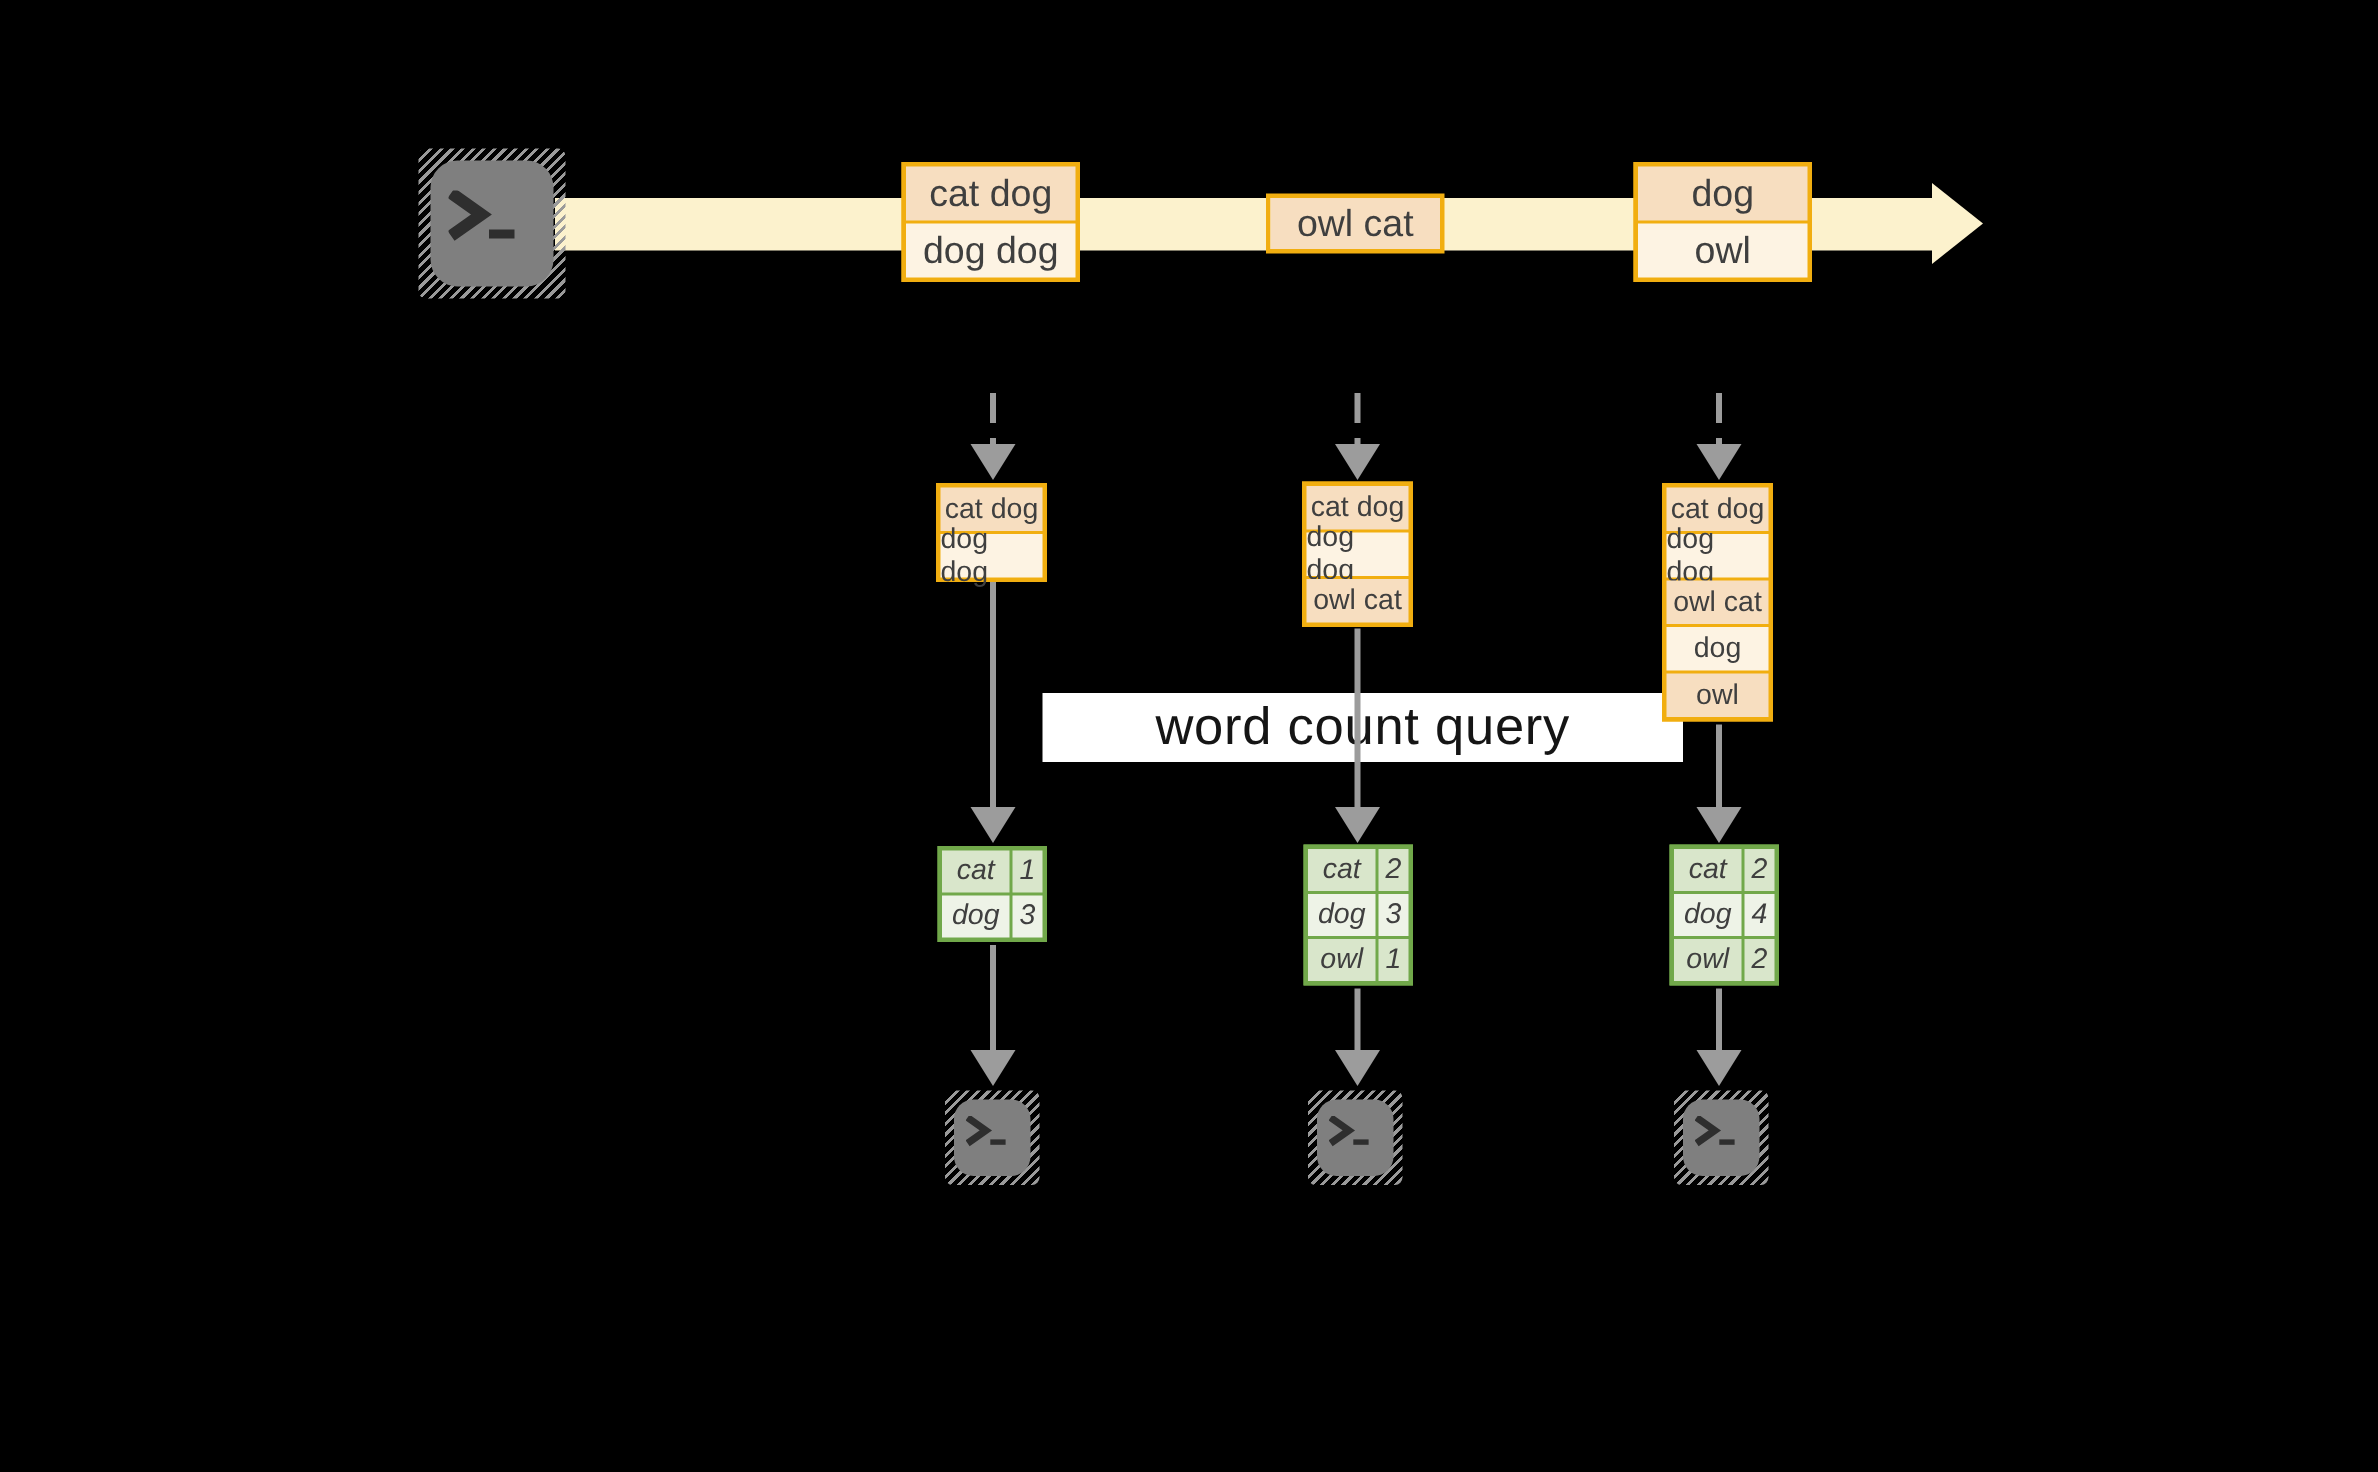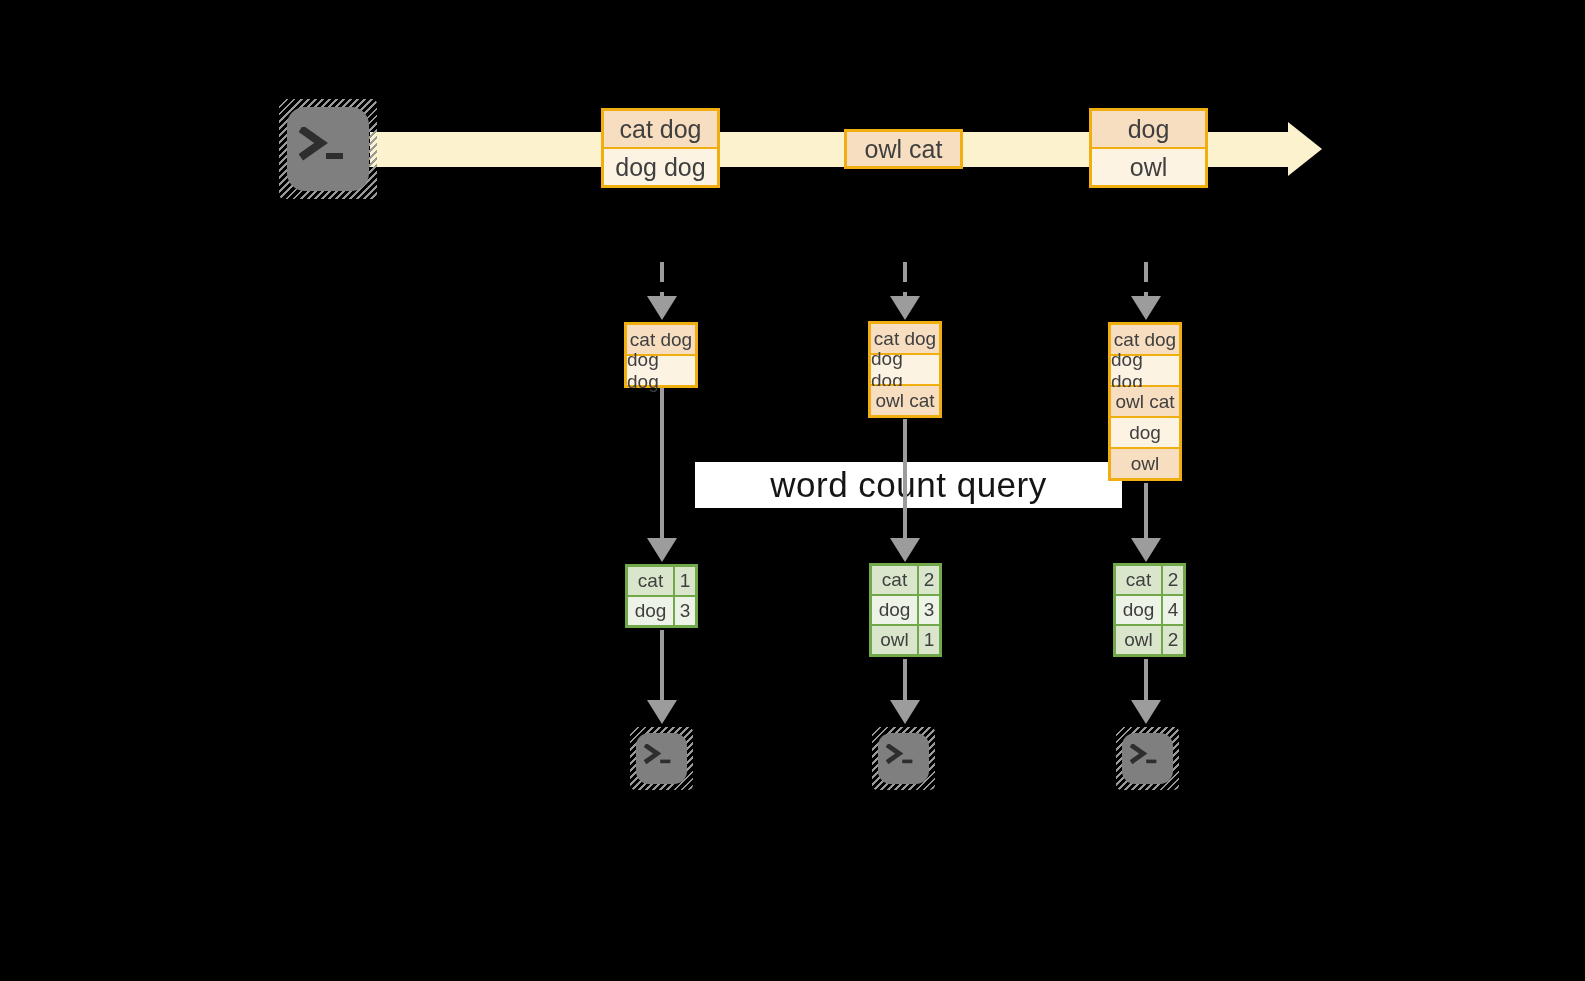--- a/index.html
+++ b/index.html
@@ -44,21 +44,21 @@
     border-left:15px solid transparent;border-right:15px solid transparent;
     border-top:24px solid #9c9c9c;}
 
   
   .query-band{left:695px;top:462px;width:427px;height:46px;background:#ffffff;z-index:1;
     display:flex;align-items:center;justify-content:center;}
   .query-band span{font-size:35px;font-weight:300;color:#151515;letter-spacing:.5px;}
 
   
   .gtable{position:absolute;box-sizing:border-box;width:73px;border:3px solid #71a84a;
-    background:#71a84a;display:flex;flex-direction:column;gap:2px;z-index:2;font-size:19px;}
+    background:#71a84a;display:flex;flex-direction:column;gap:2px;z-index:2;font-size:19px;font-style:italic;}
   .grow{display:flex;gap:2px;height:28px;}
   .grow .cell{display:flex;align-items:center;justify-content:center;background:#d9e6cb;}
   .grow .word{width:45px;}
   .grow .num{flex:1;}
   .grow:nth-child(even) .cell{background:#eef3e7;}
 </style>
 </head>
 <body>
 
 <div class="root">

